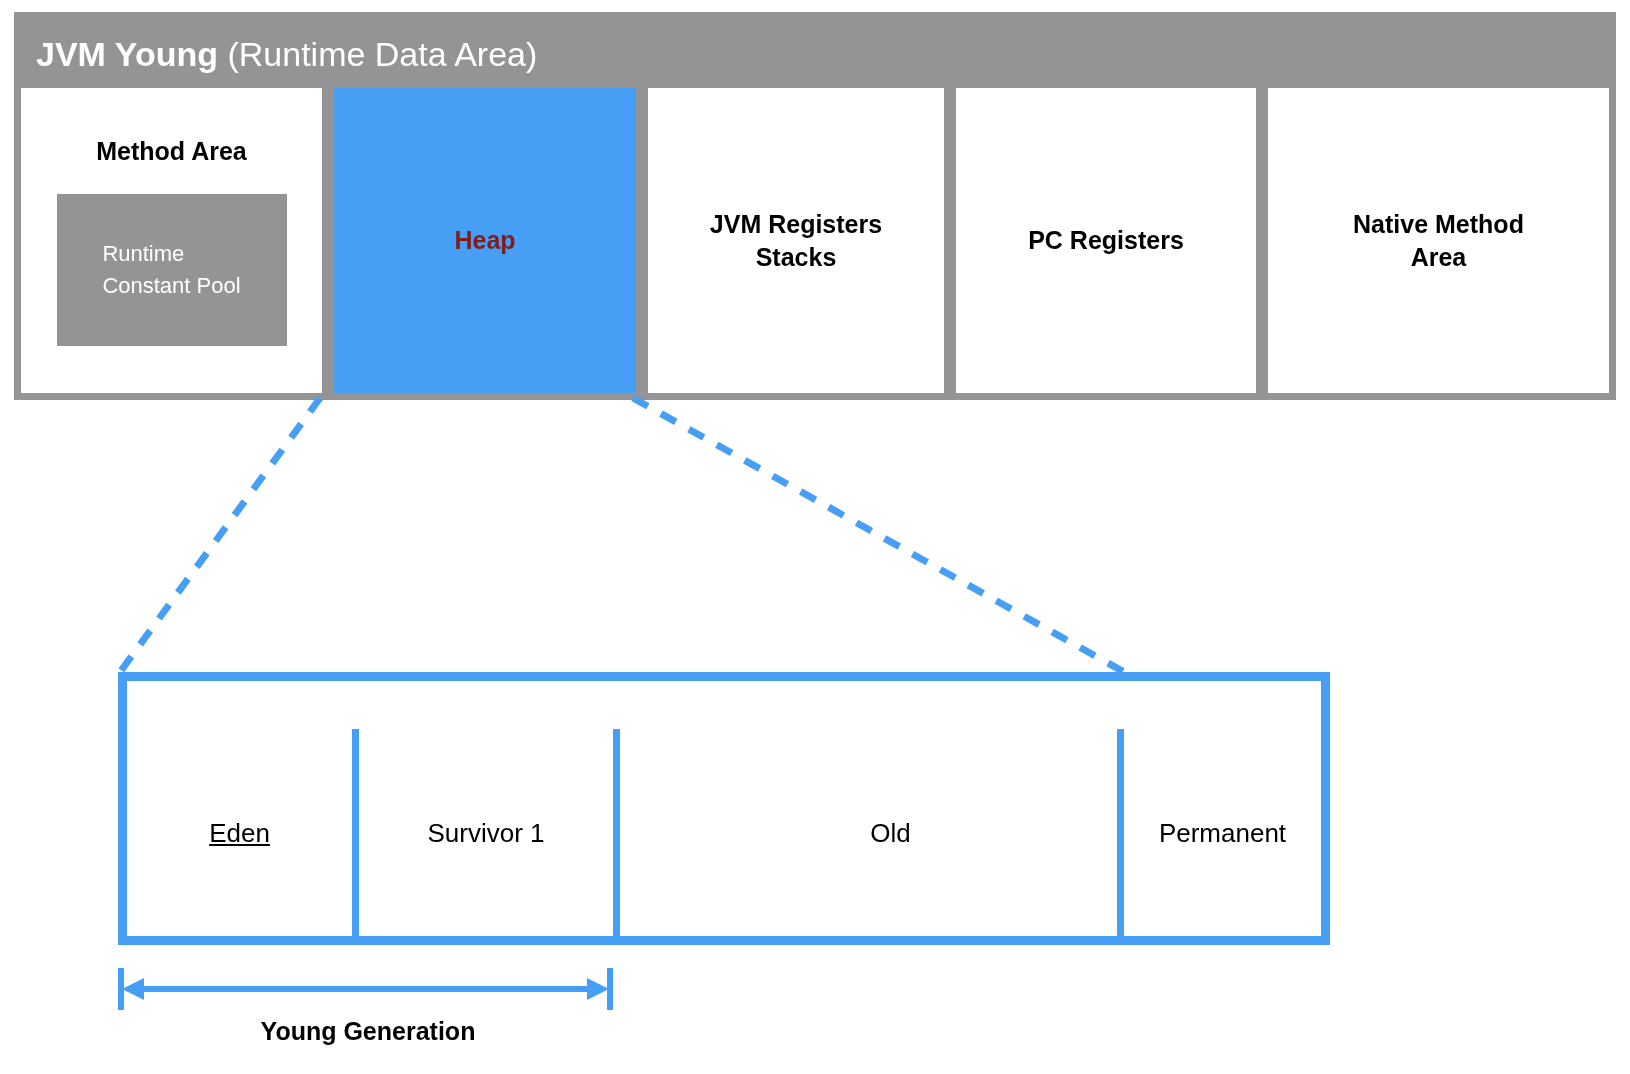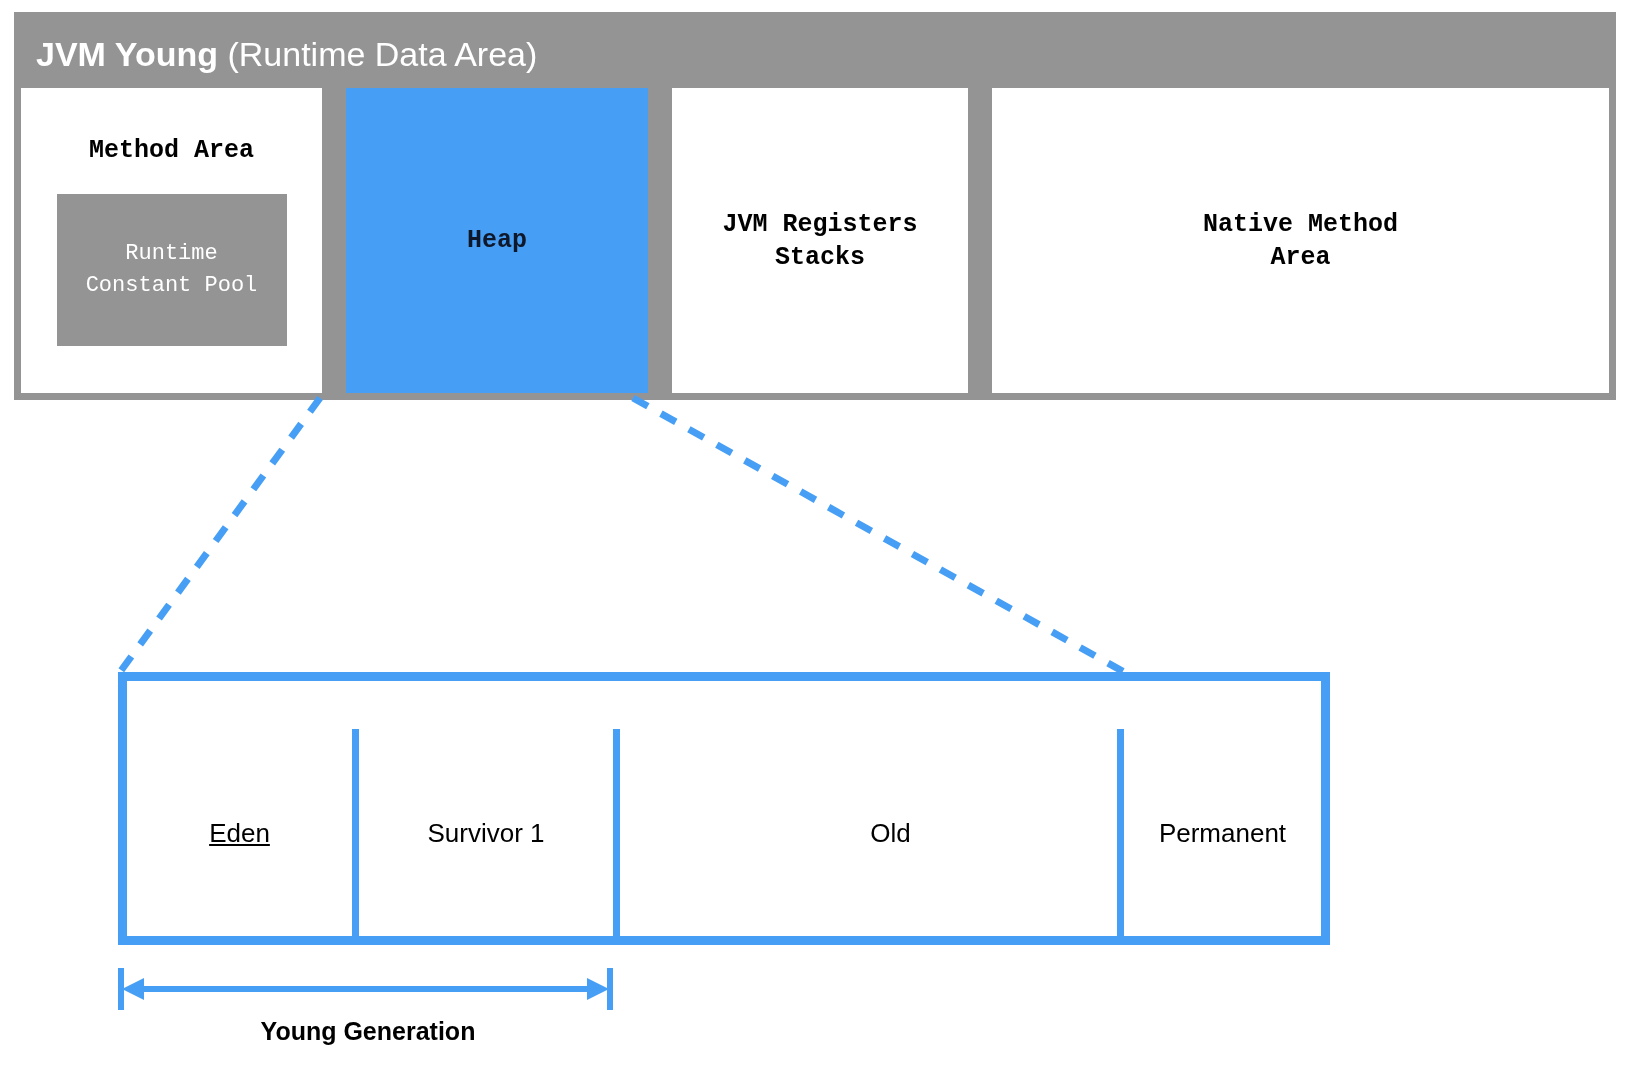--- a/index.html
+++ b/index.html
@@ -45,22 +45,21 @@
   .jvm-title .t-reg  { font-weight: normal; }
 
   
   .area-row {
     position: absolute;
     left: 7px;
     top: 76px;
     width: 1588px;
     height: 305px;
     display: flex;
-    gap: 24px;
-    font-family: Liberation Mono, monospace;
+    gap: 12px;
   }
 
   .area-box {
     background: #ffffff;
     position: relative;
     box-sizing: border-box;
     display: flex;
     align-items: center;
     justify-content: center;
     text-align: center;
@@ -95,27 +94,27 @@
     width: 230px;
     height: 152px;
     background: #949494;
     color: #ffffff;
     font-size: 22px;
     font-weight: normal;
     line-height: 32px;
     display: flex;
     align-items: center;
     justify-content: center;
-    text-align: center;
+    text-align: left;
   }
 
   .heap-label {
     font-size: 25px;
     font-weight: bold;
-    color: #0f172a;
+    color: #7f1d1d;
   }
 
   
   .connectors {
     position: absolute;
     left: 0;
     top: 0;
     width: 1630px;
     height: 1074px;
     pointer-events: none;
@@ -209,20 +208,23 @@
         <span class="heap-label">Heap</span>
       </div>
 
       <div class="area-box w-stacks">
         <div>
           <span>JVM Registers</span><br>
           <span>Stacks</span>
         </div>
       </div>
 
+      <div class="area-box w-pc">
+        <span>PC Registers</span>
+      </div>
 
       <div class="area-box w-native">
         <div>
           <span>Native Method</span><br>
           <span>Area</span>
         </div>
       </div>
 
     </div>
   </div>

